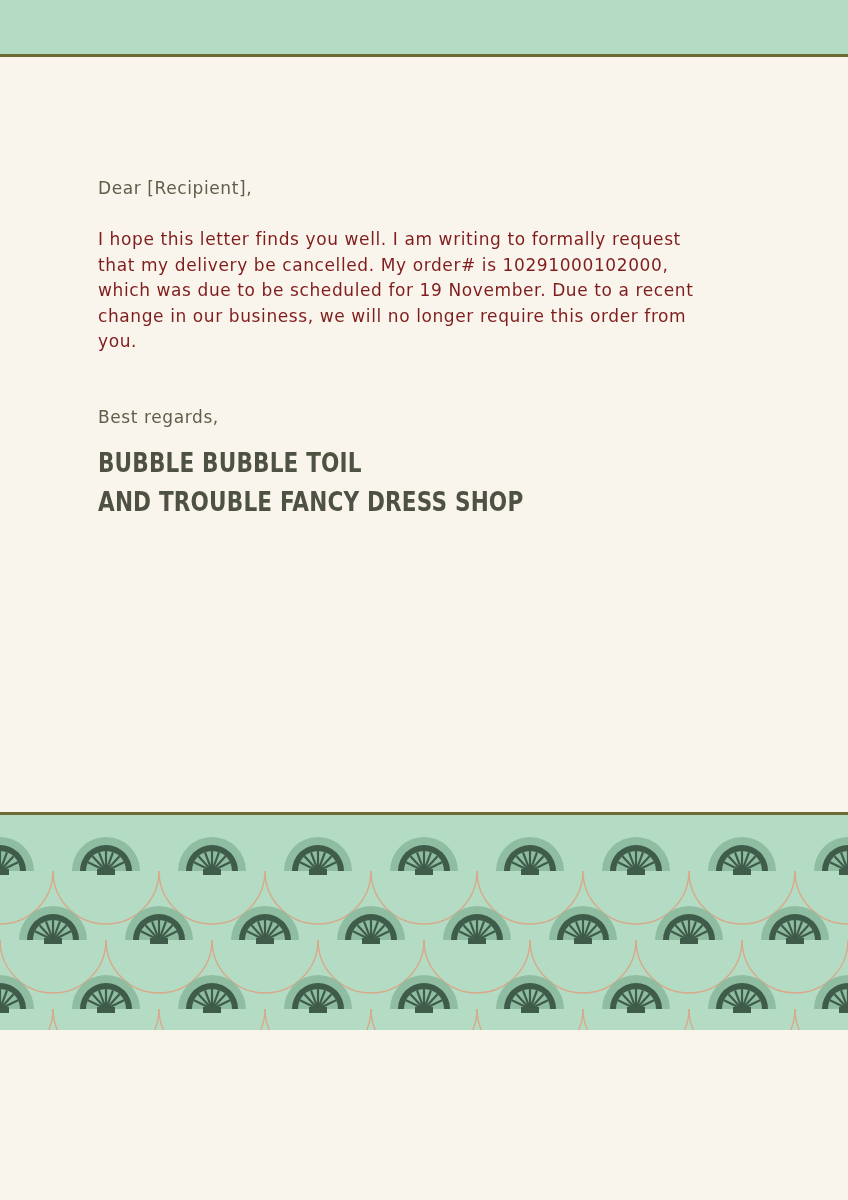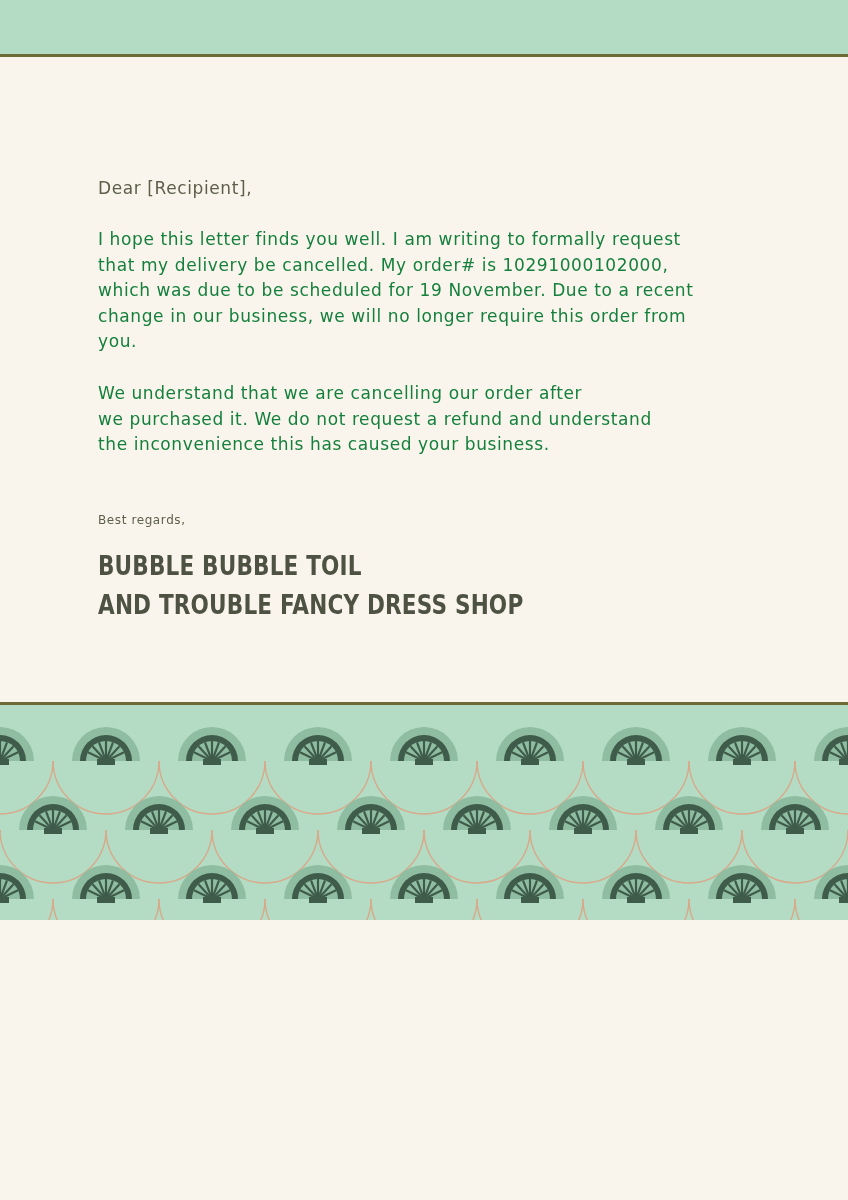--- a/index.html
+++ b/index.html
@@ -10,21 +10,21 @@
     width: 848px;
     height: 1200px;
     background: #faf5ec;
     font-family: "DejaVu Sans", sans-serif;
     overflow: hidden;
     position: relative;
   }
   .page {
     position: relative;
     width: 848px;
-    height: 920px;
+    height: 1030px;
     background: #faf5ec;
     overflow: hidden;
   }
 
   
   .top-band {
     position: absolute;
     top: 0;
     left: 0;
     width: 848px;
@@ -66,28 +66,28 @@
     font-size: 17px;
     letter-spacing: 0.6px;
     line-height: 26px;
     color: #5c5f4a;
     margin: 0 0 26px 0;
   }
   .para {
     font-size: 17px;
     letter-spacing: 0.6px;
     line-height: 25.6px;
-    color: #15803d;
+    color: #7f1d1d;
     margin: 0 0 26px 0;
     white-space: pre-line;
   }
   .para:last-of-type { margin-bottom: 0; }
 
   .closing {
-    font-size: 12px;
+    font-size: 17px;
     letter-spacing: 0.6px;
     line-height: 24px;
     color: #5c5f4a;
     margin: 50px 0 14px 0;
   }
   .signature {
     font-family: "DejaVu Sans", sans-serif;
     font-weight: bold;
     font-size: 27px;
     line-height: 39px;
@@ -106,23 +106,20 @@
 
   <div class="top-band"></div>
 
   <div class="letter">
     <p class="salutation">Dear [Recipient],</p>
     <p class="para">I hope this letter finds you well.  I am writing to formally request
 that my delivery be cancelled. My order# is 10291000102000,
 which was due to be scheduled for 19 November. Due to a recent
 change in our business, we will no longer require this order from
 you.</p>
-    <p class="para">We understand that we are cancelling our order after
-we purchased it. We do not request a refund and understand
-the inconvenience this has caused your business.</p>
     <p class="closing">Best regards,</p>
     <p class="signature">BUBBLE BUBBLE TOIL
 AND TROUBLE FANCY DRESS SHOP</p>
   </div>
 
   <div class="bottom-band">
     <svg class="scallop-layer" viewBox="0 0 848 218" preserveAspectRatio="none">
       <defs>
         <g id="shellunit">
 

